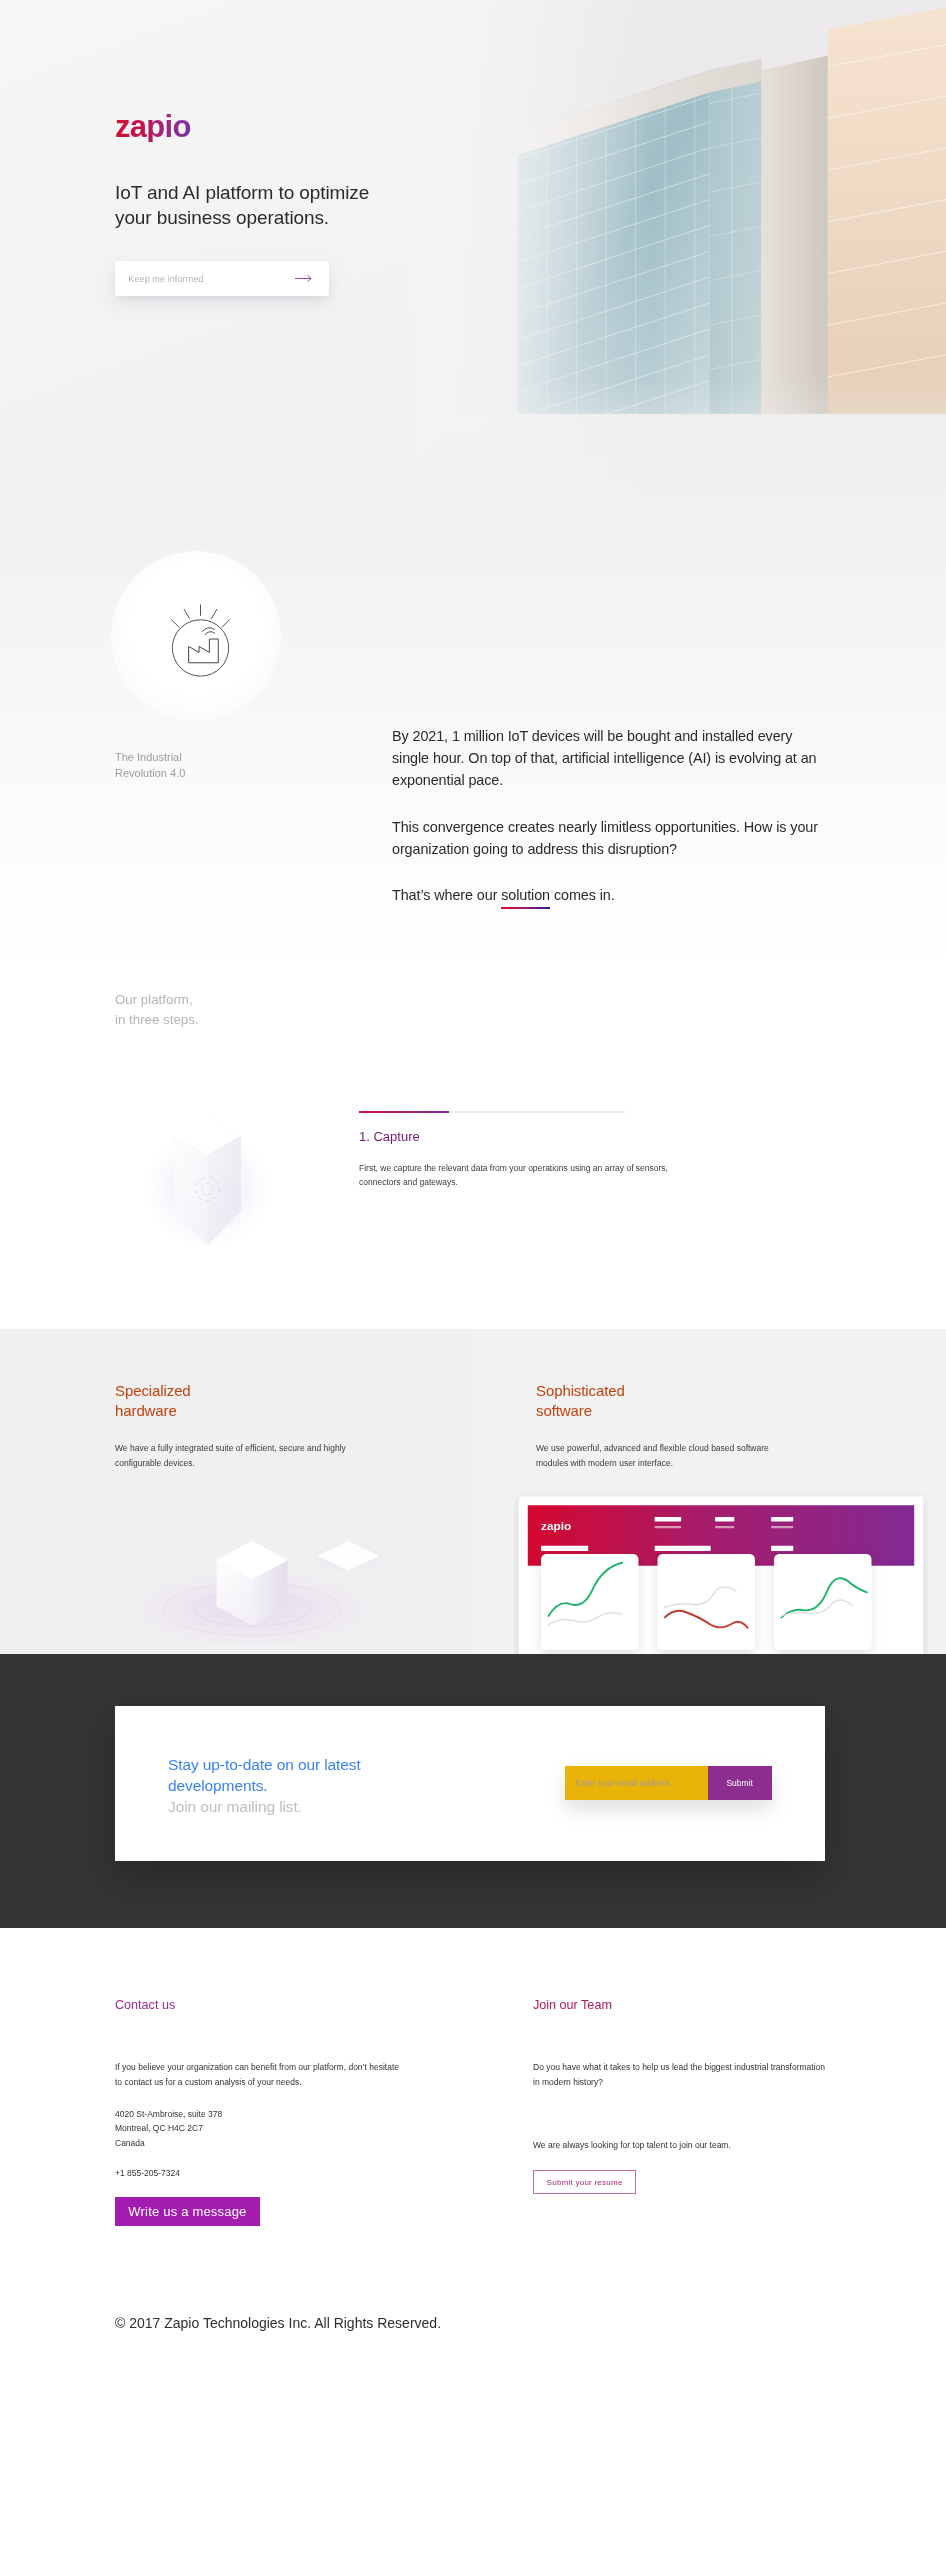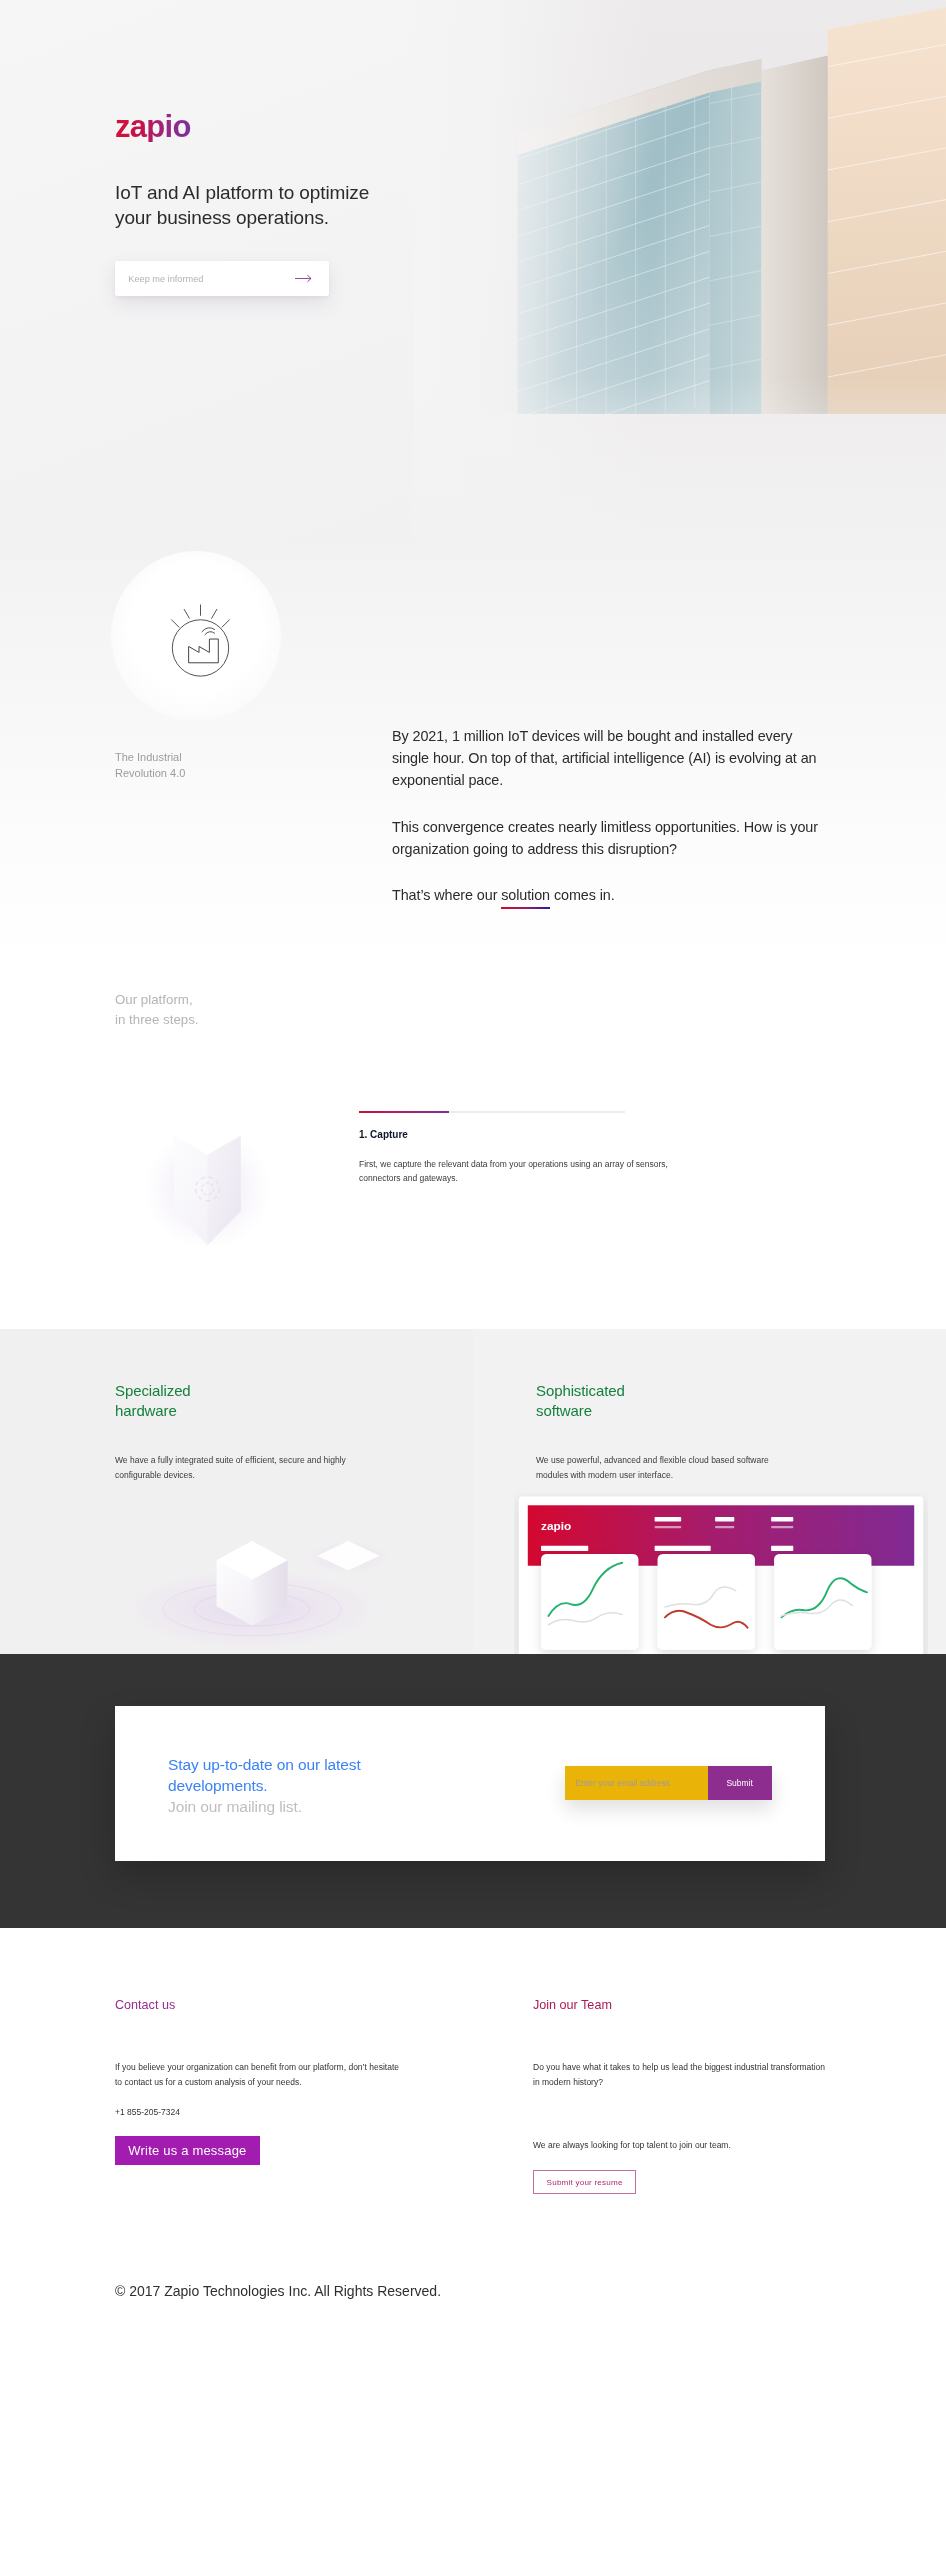--- a/index.html
+++ b/index.html
@@ -105,36 +105,36 @@
   .steps-row { display: flex; padding-left: 115px; margin-top: 70px; }
   .step-visual { width: 244px; position: relative; height: 140px; }
   .step-text { width: 414px; padding-top: 11px; }
   .progress-track {
     width: 266px; height: 2.2px; background: #ececec; position: relative; margin-bottom: 16.3px;
   }
   .progress-fill {
     position: absolute; left: 0; top: 0; height: 2.2px; width: 34%;
     background: linear-gradient(90deg,#d0103b 0%,#a32170 55%,#7b2f93 100%);
   }
-  .step-heading { font-size: 10px; color: #0f172a; font-weight: 700; margin-bottom: 16.3px; }
+  .step-heading { font-size: 13px; color: #701a75; font-weight: 400; margin-bottom: 16.3px; }
   .step-body { font-size: 8.5px; line-height: 1.72; color: #3a3a3a; width: 318px; }
 
   
   .features { display: flex; height: 325px; }
   .feature {
     position: relative; overflow: hidden; flex: 1;
   }
   .feature.left { background: #f1f0f1; }
   .feature.right { background: #f3f2f3; }
   .feature-inner { position: relative; z-index: 3; }
   .feature.left .feature-inner { padding: 52px 0 0 115px; }
   .feature.right .feature-inner { padding: 52px 0 0 63px; }
   .feature h3 {
-    font-size: 15px; line-height: 1.38; font-weight: 400; color: #15803d;
-    margin-bottom: 31px; letter-spacing: -0.1px;
+    font-size: 15px; line-height: 1.38; font-weight: 400; color: #c2410c;
+    margin-bottom: 19px; letter-spacing: -0.1px;
   }
   .feature p { font-size: 8.5px; line-height: 1.75; color: #3b3b3b; width: 251px; }
 
   .hw-visual { position: absolute; left: 104px; bottom: -7.4px; width: 311px; height: 163px; }
   .sw-visual { position: absolute; left: 41px; bottom: -15px; width: 414px; height: 177px; }
 
   
   .newsletter {
     background: #343434; padding: 52px 0 67px 0; position: relative;
   }
@@ -499,20 +499,25 @@
         <button class="nl-submit" type="submit">Submit</button>
       </form>
     </div>
   </section>
 
   <footer class="footer">
     <div class="footer-cols">
       <div class="footer-col">
         <h4 class="f-head contact">Contact us</h4>
         <p class="f-p">If you believe your organization can benefit from our platform, don’t hesitate to contact us for a custom analysis of your needs.</p>
+        <div class="f-addr">
+          <span>4020 St-Ambroise, suite 378</span><br>
+          <span>Montreal, QC  H4C 2C7</span><br>
+          <span>Canada</span>
+        </div>
         <div class="f-phone">+1 855-205-7324</div>
         <button class="btn-solid">Write us a message</button>
       </div>
 
       <div class="footer-col right">
         <h4 class="f-head team">Join our Team</h4>
         <p class="f-p">Do you have what it takes to help us lead the biggest industrial transformation in modern history?</p>
         <p class="f-p">We are always looking for top talent to join our team.</p>
         <button class="btn-outline">Submit your resume</button>
       </div>

